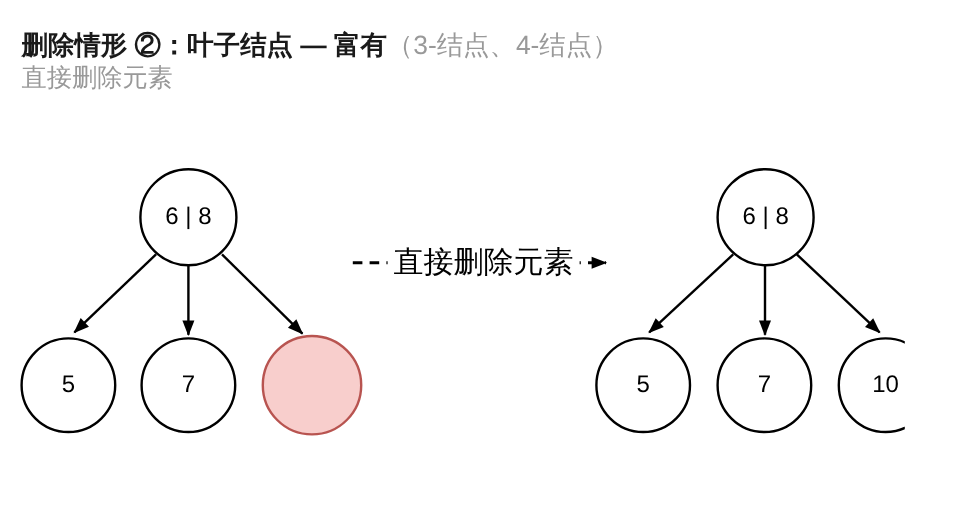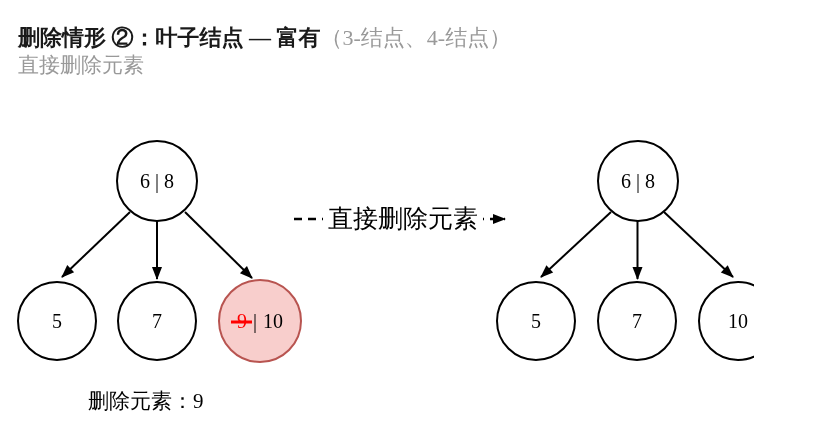--- a/index.html
+++ b/index.html
@@ -1,21 +1,21 @@
 <!DOCTYPE html>
 <html><head>
 <meta charset="utf-8">
 <style>
   html, body { margin: 0; padding: 0; background: #ffffff; }
   .canvas {
     position: relative;
     width: 754px;
     height: 428px;
     background: #ffffff;
-    font-family: Liberation Serif, serif;
+    font-family: Liberation Sans, sans-serif;
     overflow: hidden;
   }
   .title-block {
     position: absolute;
     left: 18px;
     top: 24px;
   }
   .title-line1 {
     font-size: 22px;
     line-height: 28px;
@@ -120,26 +120,22 @@
     <line x1="611" y1="212" x2="541" y2="277" stroke="#000000" stroke-width="2" marker-end="url(#arrowhead)"></line>
     <line x1="637.5" y1="221" x2="637.5" y2="279" stroke="#000000" stroke-width="2" marker-end="url(#arrowhead)"></line>
     <line x1="664" y1="212" x2="733" y2="277" stroke="#000000" stroke-width="2" marker-end="url(#arrowhead)"></line>
 
     <line x1="294" y1="219" x2="505" y2="219" stroke="#000000" stroke-width="2.5" stroke-dasharray="8 6" marker-end="url(#arrowhead)"></line>
   </svg>
 
   <div class="node-label" style="left:157px; top:181px;">6 | 8</div>
   <div class="node-label" style="left:57px; top:321px;">5</div>
   <div class="node-label" style="left:157px; top:321px;">7</div>
-  <div class="node-label" style="left:260px; top:321px;">
-    <span class="strike">9</span><span class="sep">|</span><span>10</span>
-  </div>
 
   <div class="node-label" style="left:638px; top:181px;">6 | 8</div>
   <div class="node-label" style="left:536px; top:321px;">5</div>
   <div class="node-label" style="left:637px; top:321px;">7</div>
   <div class="node-label" style="left:738px; top:321px;">10</div>
 
   <div class="trans-label">直接删除元素</div>
 
-  <div class="footer-label">删除元素：9</div>
 
 </div>
 
 </body></html>

